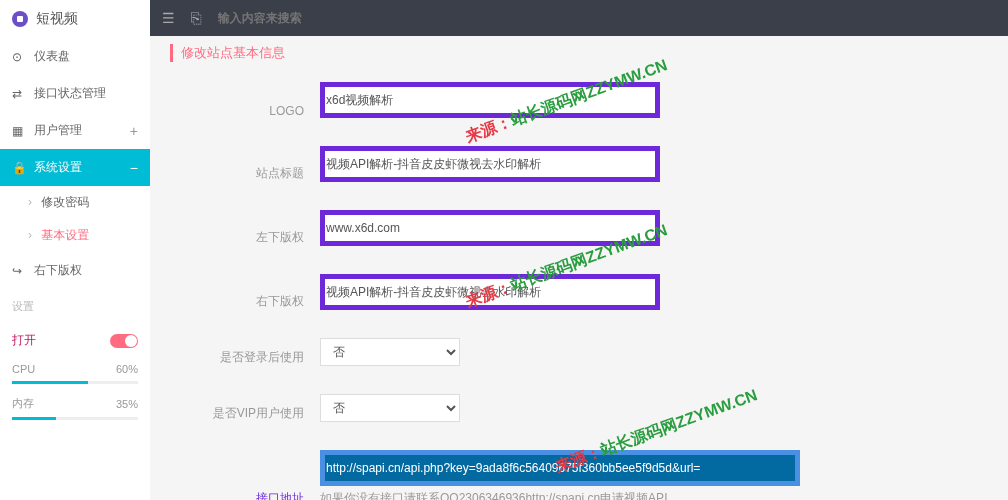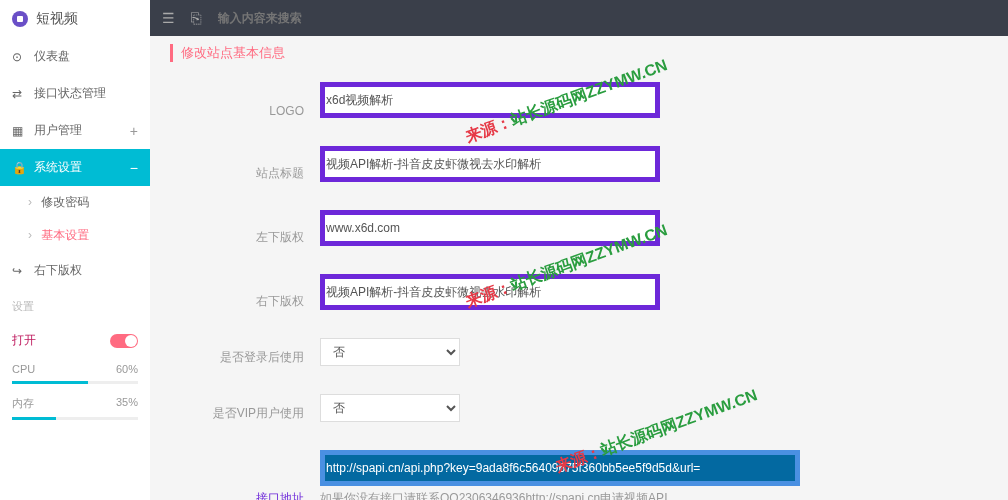--- a/index.html
+++ b/index.html
@@ -26,21 +26,21 @@
     .sidebar-section { padding: 10px 12px; font-size: 11px; color: #bbb; }
     
     .toggle-row { display: flex; align-items: center; padding: 8px 12px; font-size: 12px; color: #be185d; }
     .toggle { margin-left: auto; width: 28px; height: 14px; border-radius: 7px; position: relative; }
     .toggle.on { background: #ff6b81; }
     .toggle.off { background: #ccc; }
     .toggle::after { content: ''; position: absolute; width: 12px; height: 12px; background: #fff; border-radius: 50%; top: 1px; }
     .toggle.on::after { right: 1px; }
     .toggle.off::after { left: 1px; }
     
-    .metric-row { display: flex; padding: 6px 12px; font-size: 11px; color: #999; }
+    .metric-row { display: flex; align-items: center; padding: 6px 12px; font-size: 11px; color: #999; }
     .metric-val { margin-left: auto; }
     .metric-bar { margin: 0 12px 6px; height: 3px; background: #eee; position: relative; }
     .metric-bar::after { content: ''; position: absolute; left: 0; top: 0; height: 100%; background: #00bcd4; }
     .metric-bar.cpu::after { width: 60%; }
     .metric-bar.mem::after { width: 35%; }
     
     
     .main { flex: 1; display: flex; flex-direction: column; }
     .topbar { height: 36px; background: #3a3f4a; display: flex; align-items: center; padding: 0 12px; }
     .topbar-icon { color: #aaa; margin-right: 16px; font-size: 14px; cursor: pointer; }

